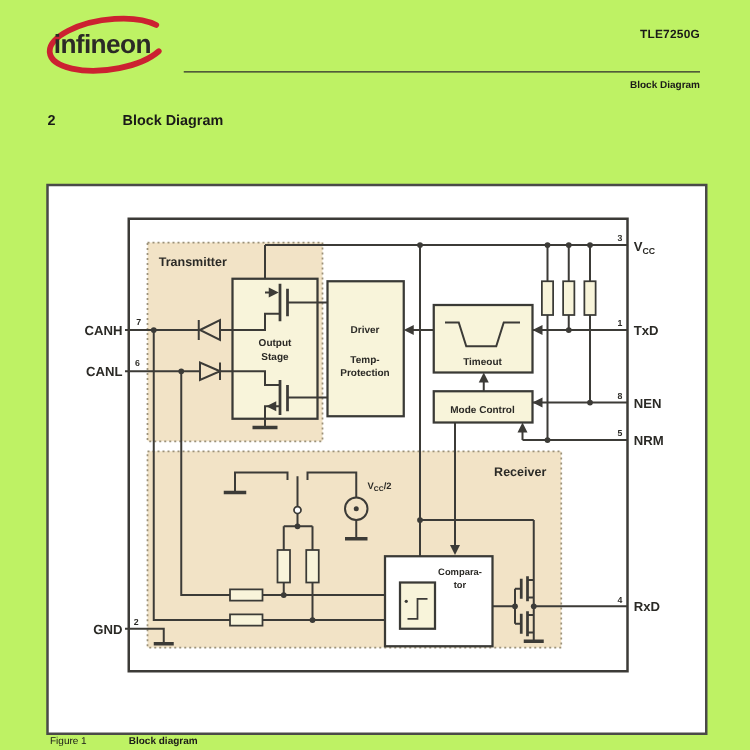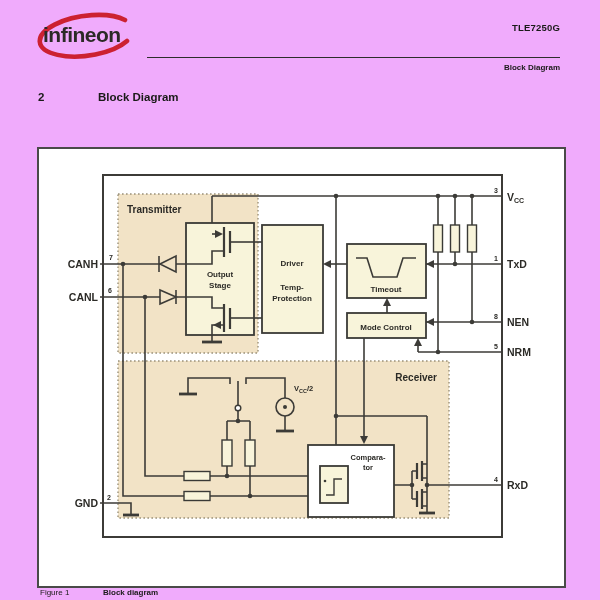--- a/index.html
+++ b/index.html
@@ -1,16 +1,16 @@
 <!DOCTYPE html>
 <html><head>
 <meta charset="utf-8">
 <style>
   html,body{margin:0;padding:0;background:#fff;}
-  #page{position:relative;width:600px;height:600px;background:#f0abfc;overflow:hidden;
+  #page{position:relative;width:600px;height:600px;background:#bef264;overflow:hidden;
         font-family:"Liberation Sans",sans-serif;color:#1a1a18;}
   .abs{position:absolute;}
   #product-name{top:22px;right:40px;font-size:9.5px;font-weight:bold;letter-spacing:.2px;}
   #header-rule{top:57px;left:147px;right:40px;border-top:1.5px solid #2e2d2b;height:0;}
   #doc-section{top:63px;right:40px;font-size:8px;font-weight:bold;}
   #heading-number{top:91px;left:38px;font-size:11.5px;font-weight:bold;}
   #heading-title{top:91px;left:98px;font-size:11.5px;font-weight:bold;}
   #caption-label{top:588px;left:40px;font-size:8px;font-weight:normal;}
   #caption-text{top:588px;left:103px;font-size:8px;font-weight:bold;}
   svg text{fill:#2b2a26;font-family:"Liberation Sans",sans-serif;font-weight:bold;}

